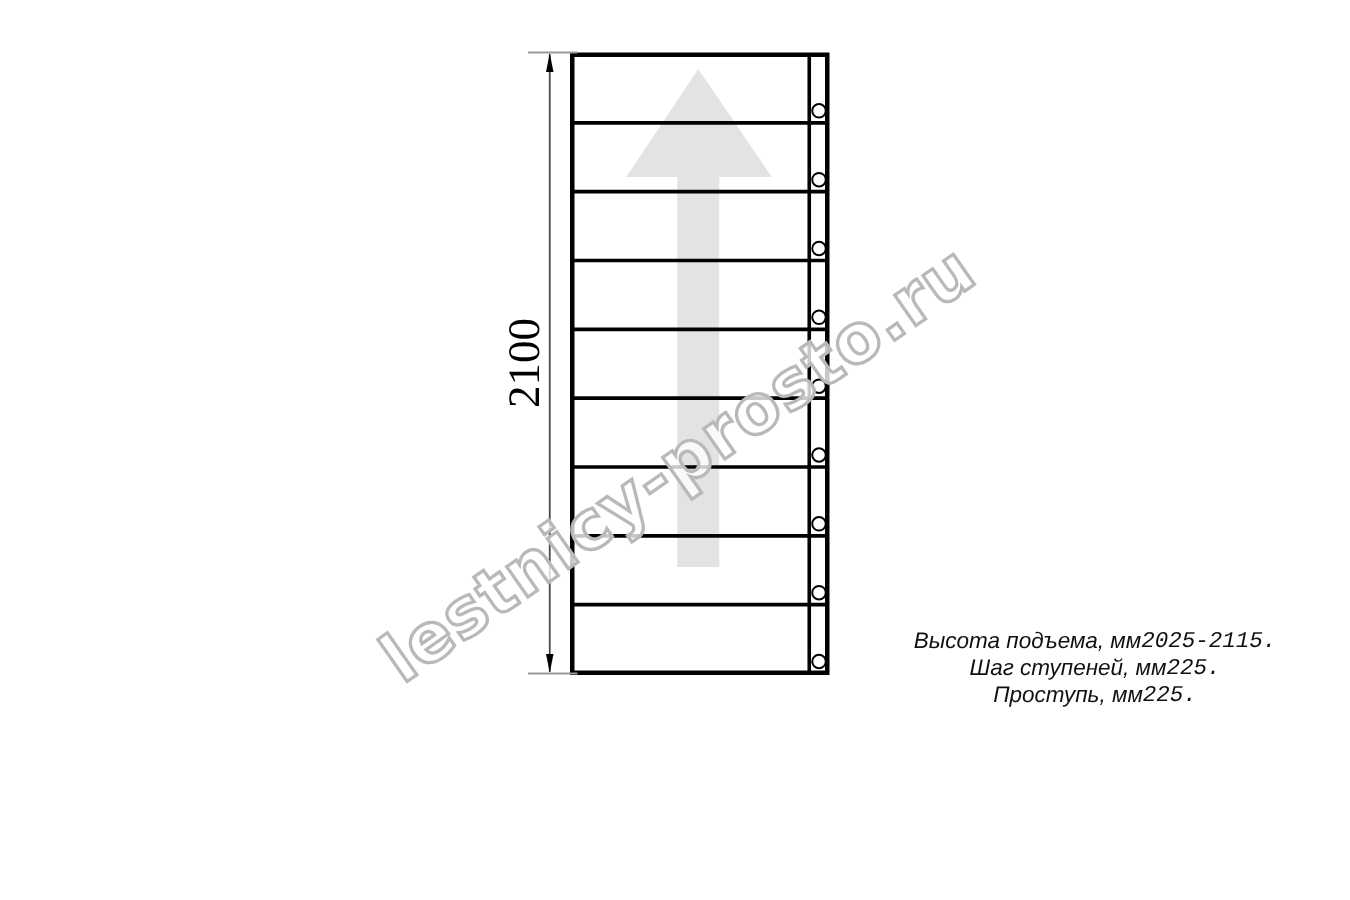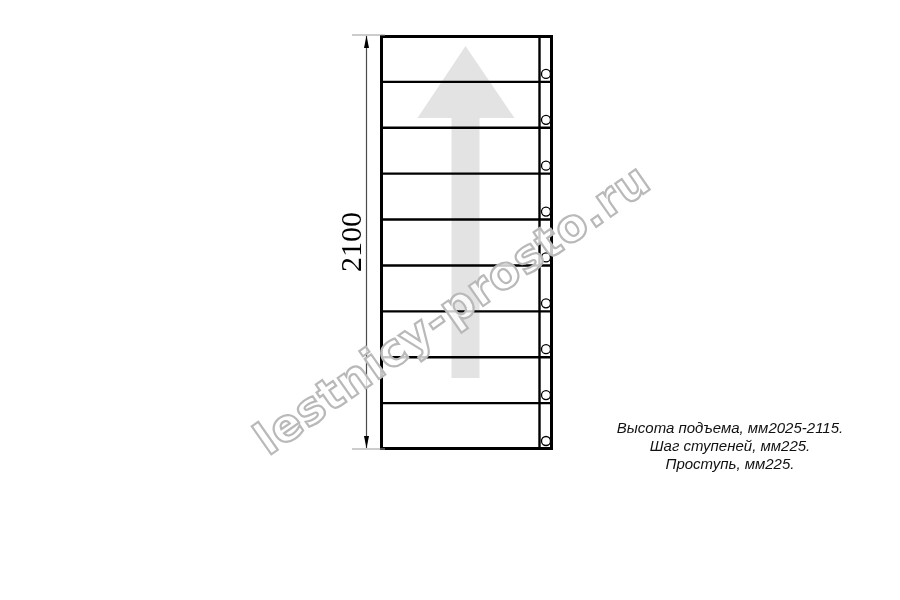--- a/index.html
+++ b/index.html
@@ -31,21 +31,21 @@
     font-size: 15px;
     line-height: 18px;
     color: #111111;
   }
   .spec-row {
     display: flex;
     justify-content: center;
     white-space: nowrap;
   }
   .spec-label { text-align: left; }
-  .spec-value { text-align: right; }
+  .spec-value { text-align: right; font-family: Liberation Mono, monospace; }
 </style>
 </head>
 <body>
 
 <div class="stage">
 
   <svg class="plan-svg" width="900" height="600" viewBox="0 0 900 600" xmlns="http://www.w3.org/2000/svg">
 
     <polygon points="465.5,46 514.5,118 479.5,118 479.5,378 451.5,378 451.5,118 417.5,118" fill="#e3e3e3" stroke="none"></polygon>
 

